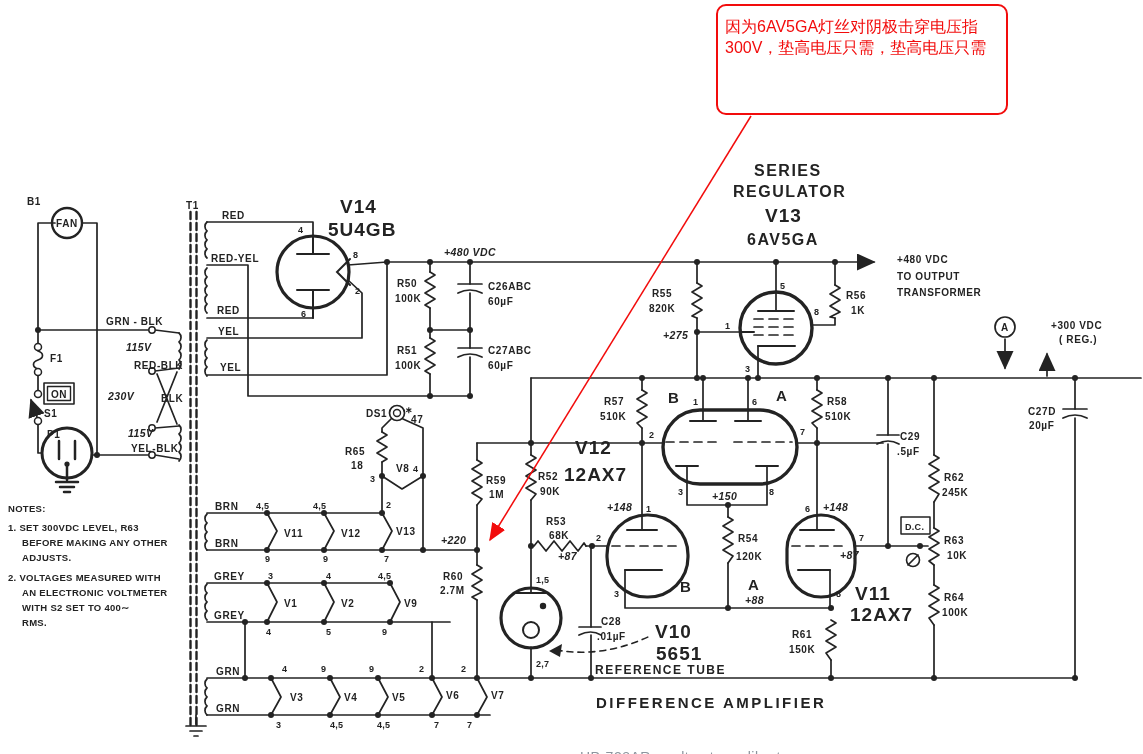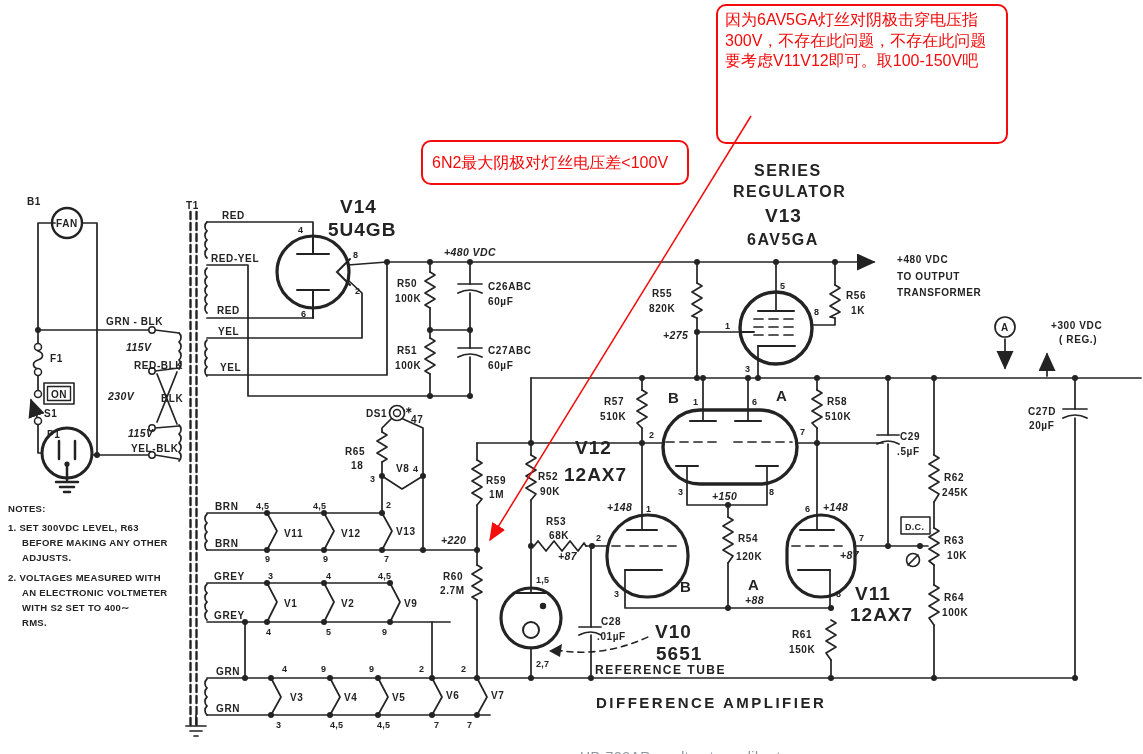--- a/index.html
+++ b/index.html
@@ -13,21 +13,21 @@
   .big {font-size:19px;font-weight:700;letter-spacing:1px;}
   .ser {font-size:16px;font-weight:700;letter-spacing:1.5px;}
   .bl  {font-size:15px;font-weight:700;}
   .ref {font-size:12px;font-weight:700;letter-spacing:1.5px;}
   .da  {font-size:15px;font-weight:700;letter-spacing:2.5px;}
   .note{font-size:9.5px;font-weight:700;letter-spacing:.3px;}
   .mid {text-anchor:middle;}
   .redbox{position:absolute;border:2px solid #f20c0c;border-radius:10px;color:#f20c0c;
           background:transparent;font-size:16px;line-height:20.5px;white-space:nowrap;
           font-family:"Liberation Sans",sans-serif;}
-  #note-top{left:716px;top:4px;width:292px;height:140px;padding:4px 0 0 7px;box-sizing:border-box;}
+  #note-top{left:716px;top:4px;width:292px;height:111px;padding:11px 0 0 7px;box-sizing:border-box;}
   #note-mid{left:421px;top:140px;width:268px;height:45px;line-height:41px;padding-left:9px;box-sizing:border-box;}
   #caption{position:absolute;left:580px;top:749px;color:#8b949d;font-size:14px;letter-spacing:.5px;
            font-family:"Liberation Sans",sans-serif;white-space:nowrap;}
 </style>
 </head>
 <body>
 
 <div id="stage">
 
 <svg id="schematic" width="1143" height="754" viewBox="0 0 1143 754">
@@ -440,20 +440,18 @@
     <text class="note" x="22" y="561">ADJUSTS.</text>
     <text class="note" x="8" y="581">2. VOLTAGES MEASURED WITH</text>
     <text class="note" x="22" y="596">AN ELECTRONIC VOLTMETER</text>
     <text class="note" x="22" y="611">WITH S2 SET TO 400∼</text>
     <text class="note" x="22" y="626">RMS.</text>
   </g>
 </svg>
 
 <div id="note-top" class="redbox">
   <div>因为6AV5GA灯丝对阴极击穿电压指</div>
-  <div>300V，不存在此问题，不存在此问题</div>
-  <div>要考虑V11V12即可。取100-150V吧</div>
+  <div>300V，垫高电压只需，垫高电压只需</div>
 </div>
-<div id="note-mid" class="redbox">6N2最大阴极对灯丝电压差&lt;100V</div>
 
 <div id="caption">HP-738AR，voltmeter calibrator</div>
 
 </div>
 
 </body></html>

